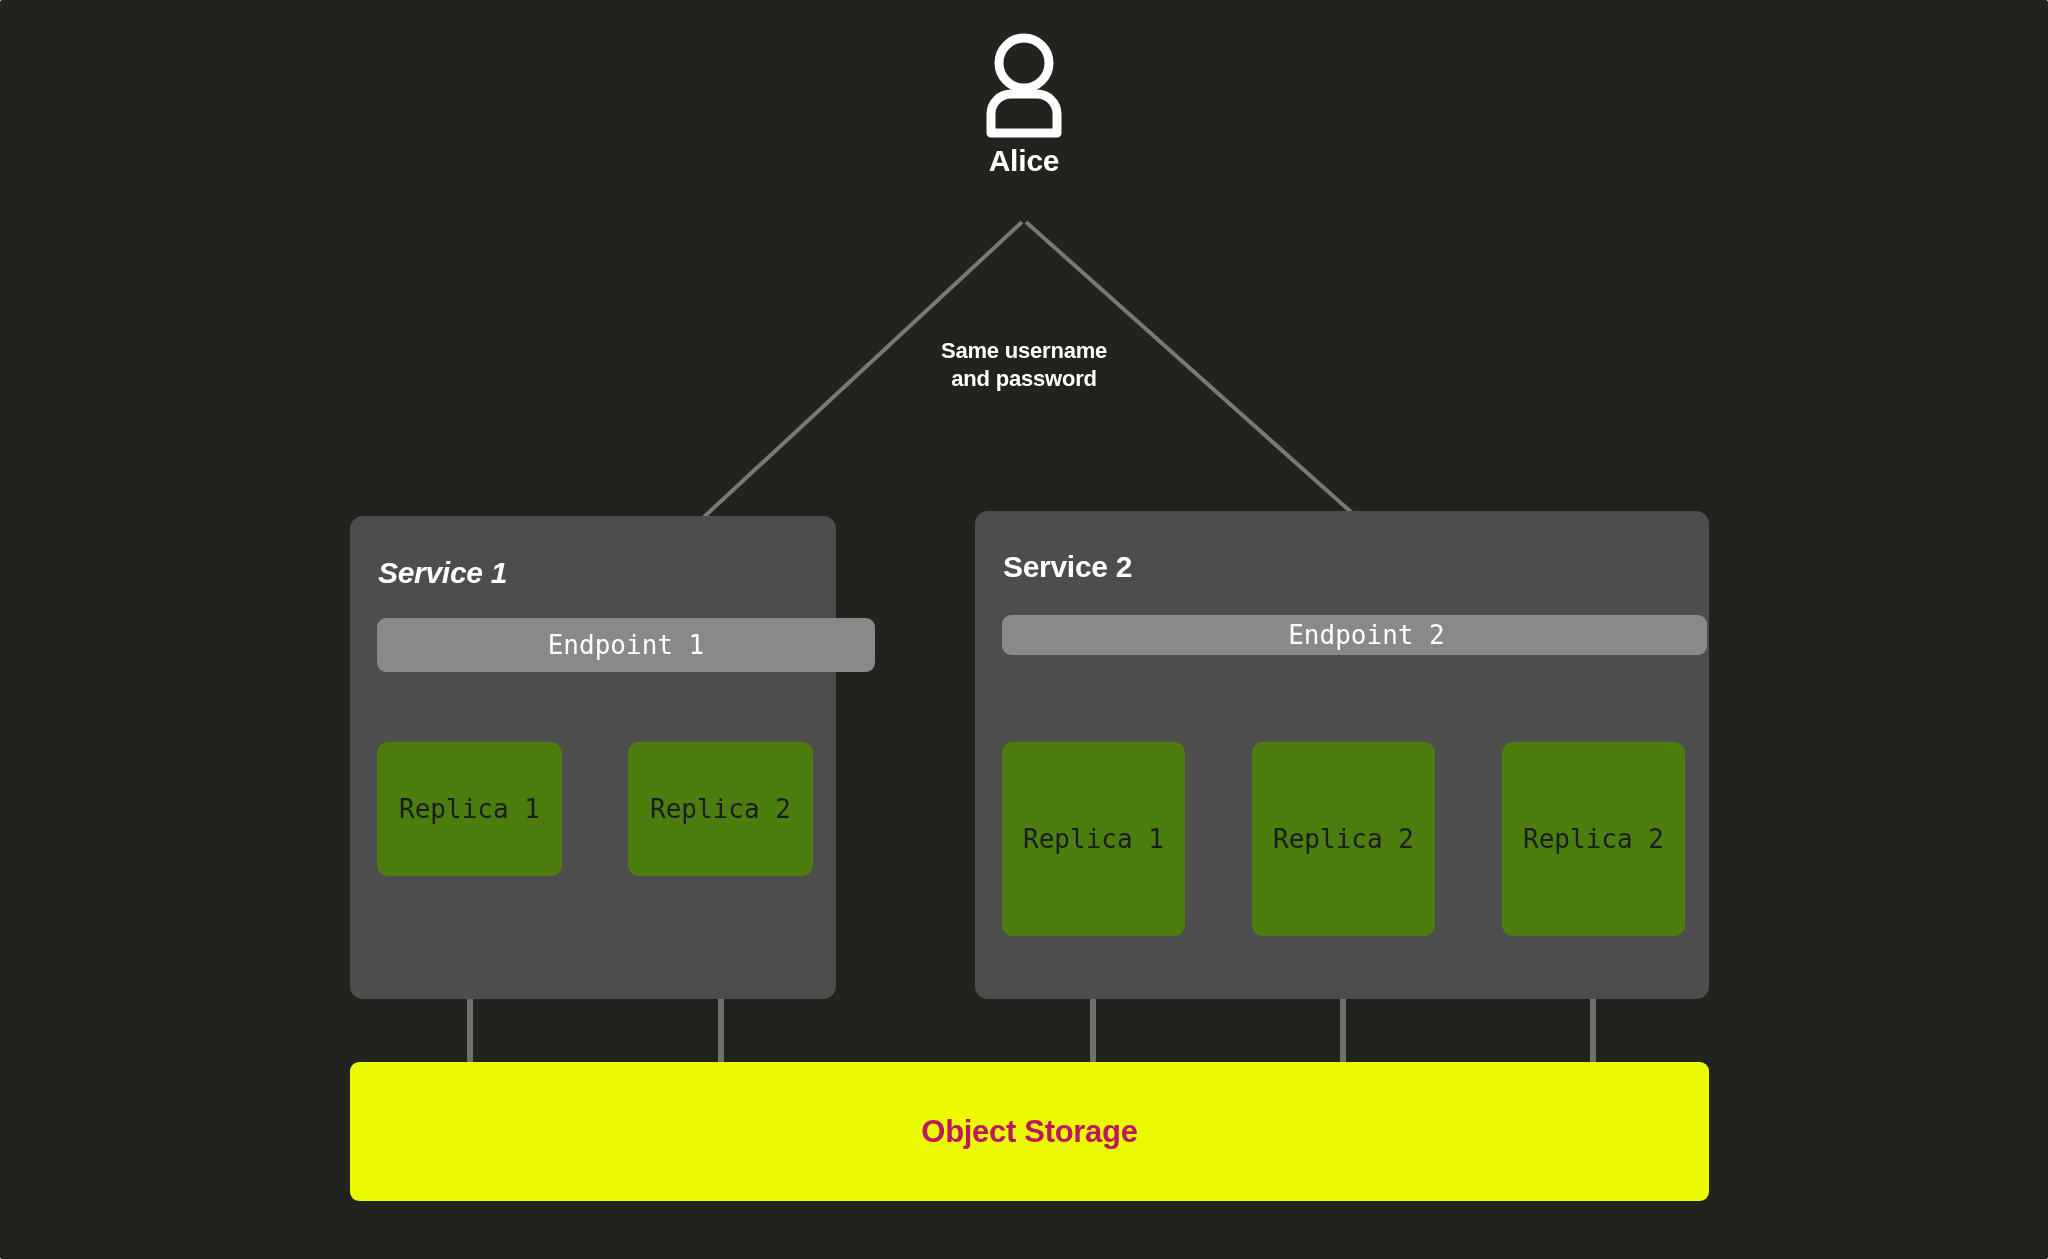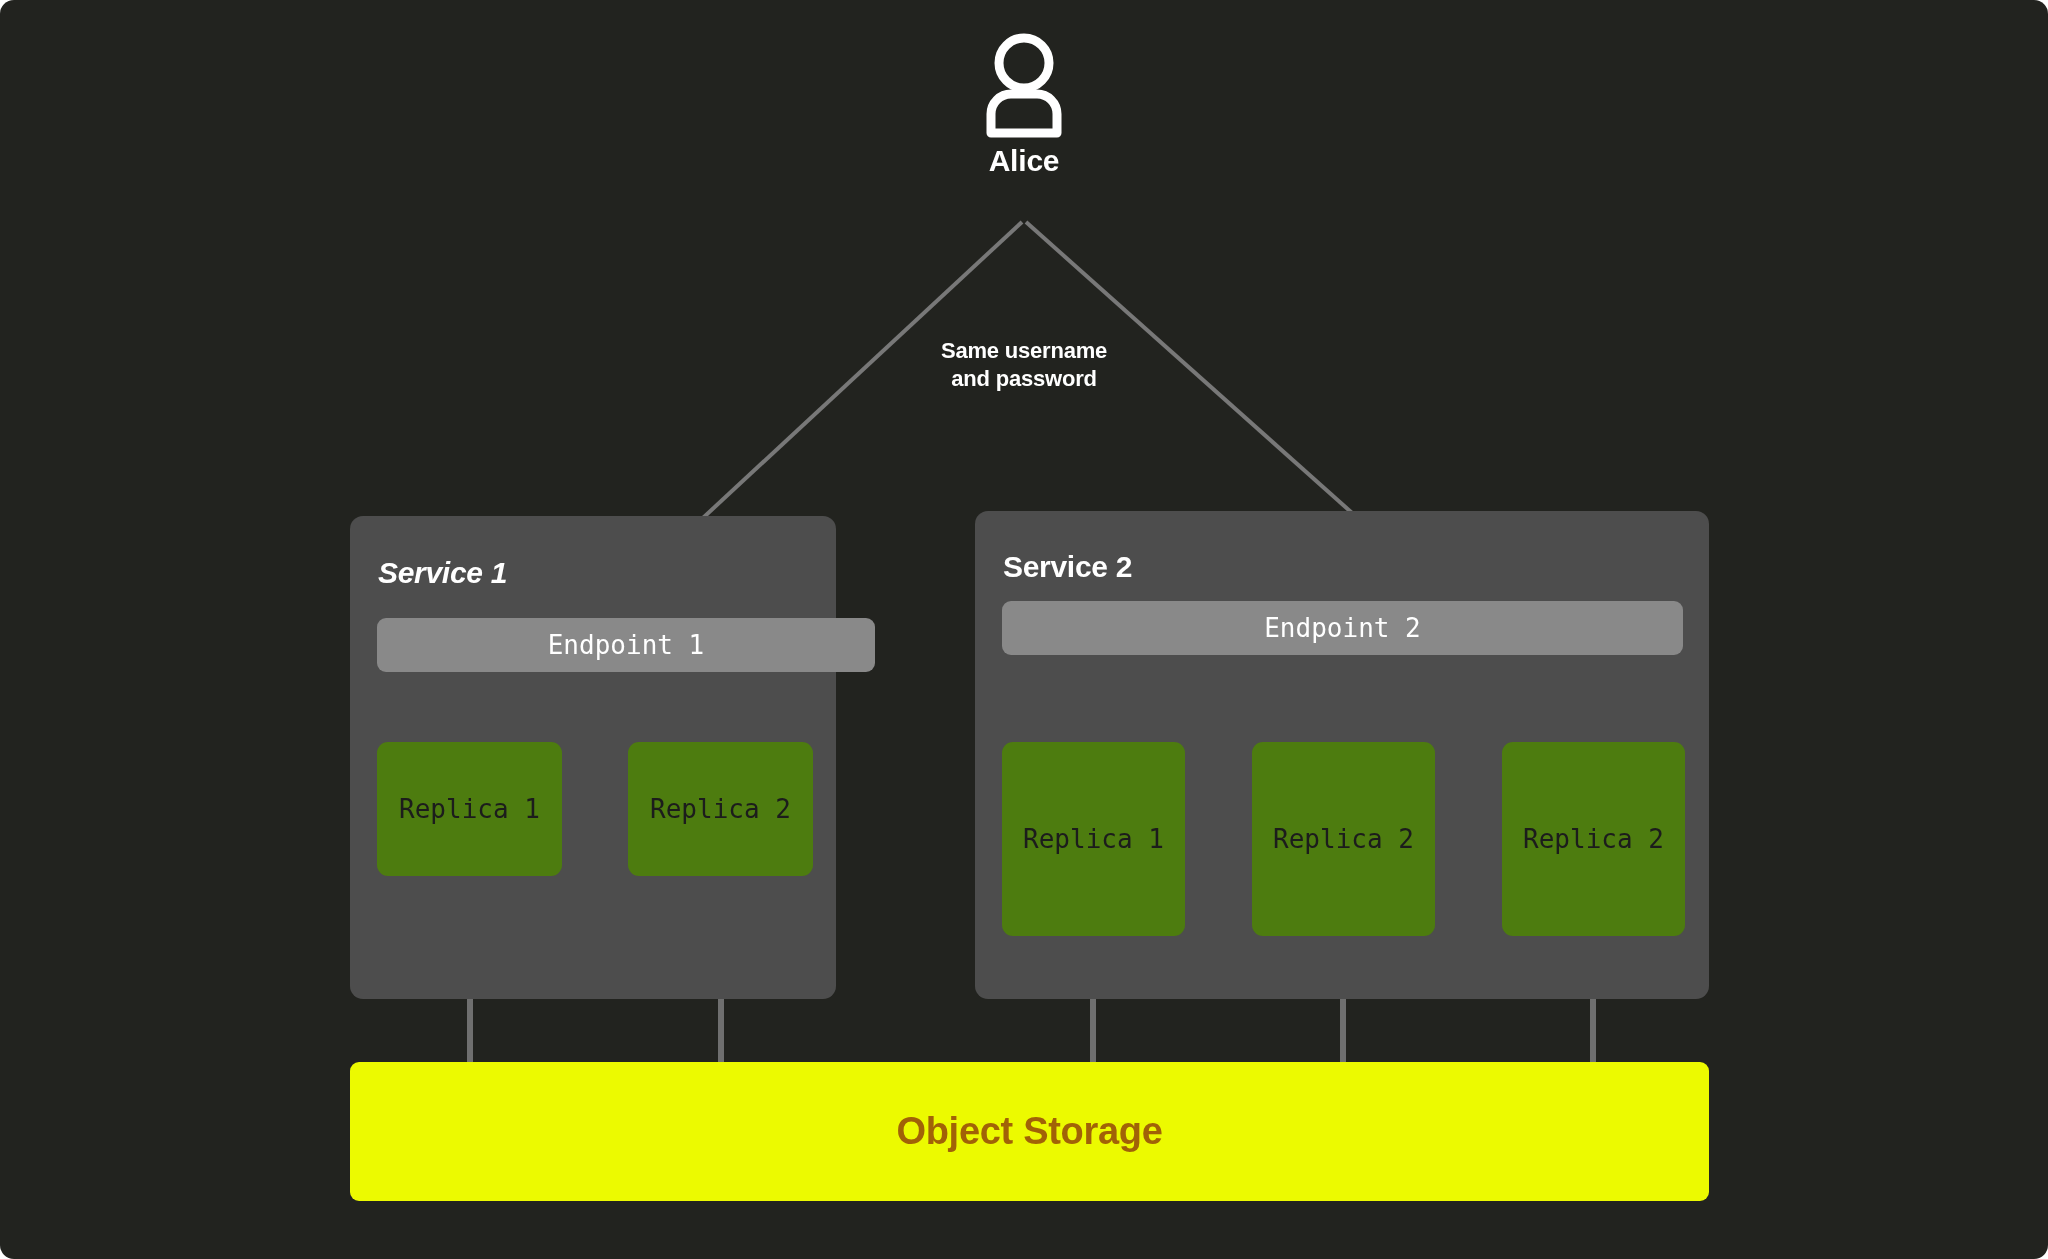--- a/index.html
+++ b/index.html
@@ -14,21 +14,21 @@
     font-family: "Liberation Sans", sans-serif;
   }
 
   #canvas {
     position: absolute;
     left: 0;
     top: 0;
     width: 2048px;
     height: 1259px;
     background: #22231f;
-    border-radius: 14px;
+    border-radius: 2px;
     overflow: hidden;
   }
 
   
   #actor {
     position: absolute;
     left: 924px;
     top: 30px;
     width: 200px;
     text-align: center;
@@ -105,42 +105,42 @@
   #service-1 { left: 350px; top: 516px; width: 486px; height: 483px; }
   #service-1 .service-title { top: 40px; font-style: italic; }
   #service-1 .endpoint { left: 27px; top: 102px; width: 498px; height: 54px; }
   #service-1 .replica { top: 226px; width: 185px; height: 134px; }
   #s1-r1 { left: 27px; }
   #s1-r2 { left: 278px; }
 
   
   #service-2 { left: 975px; top: 511px; width: 734px; height: 488px; }
   #service-2 .service-title { top: 39px; }
-  #service-2 .endpoint { left: 27px; top: 90px; width: 681px; height: 54px; }
+  #service-2 .endpoint { left: 27px; top: 104px; width: 681px; height: 40px; padding-left: 24px; }
   #service-2 .replica { top: 231px; width: 183px; height: 194px; }
   #s2-r1 { left: 27px; }
   #s2-r2 { left: 277px; }
   #s2-r3 { left: 527px; }
 
   
   #object-storage {
     position: absolute;
     left: 350px;
     top: 1062px;
     width: 1359px;
     height: 139px;
     background: #ecfa00;
     border-radius: 9px;
     display: flex;
     align-items: center;
     justify-content: center;
   }
   #object-storage-label {
-    color: #a16207;
-    font-size: 38px;
+    color: #be185d;
+    font-size: 31px;
     font-weight: bold;
     letter-spacing: -0.3px;
   }
 </style>
 </head>
 <body>
 
 <div id="canvas">
 
   <svg id="wires" viewBox="0 0 2048 1259" width="2048" height="1259">

